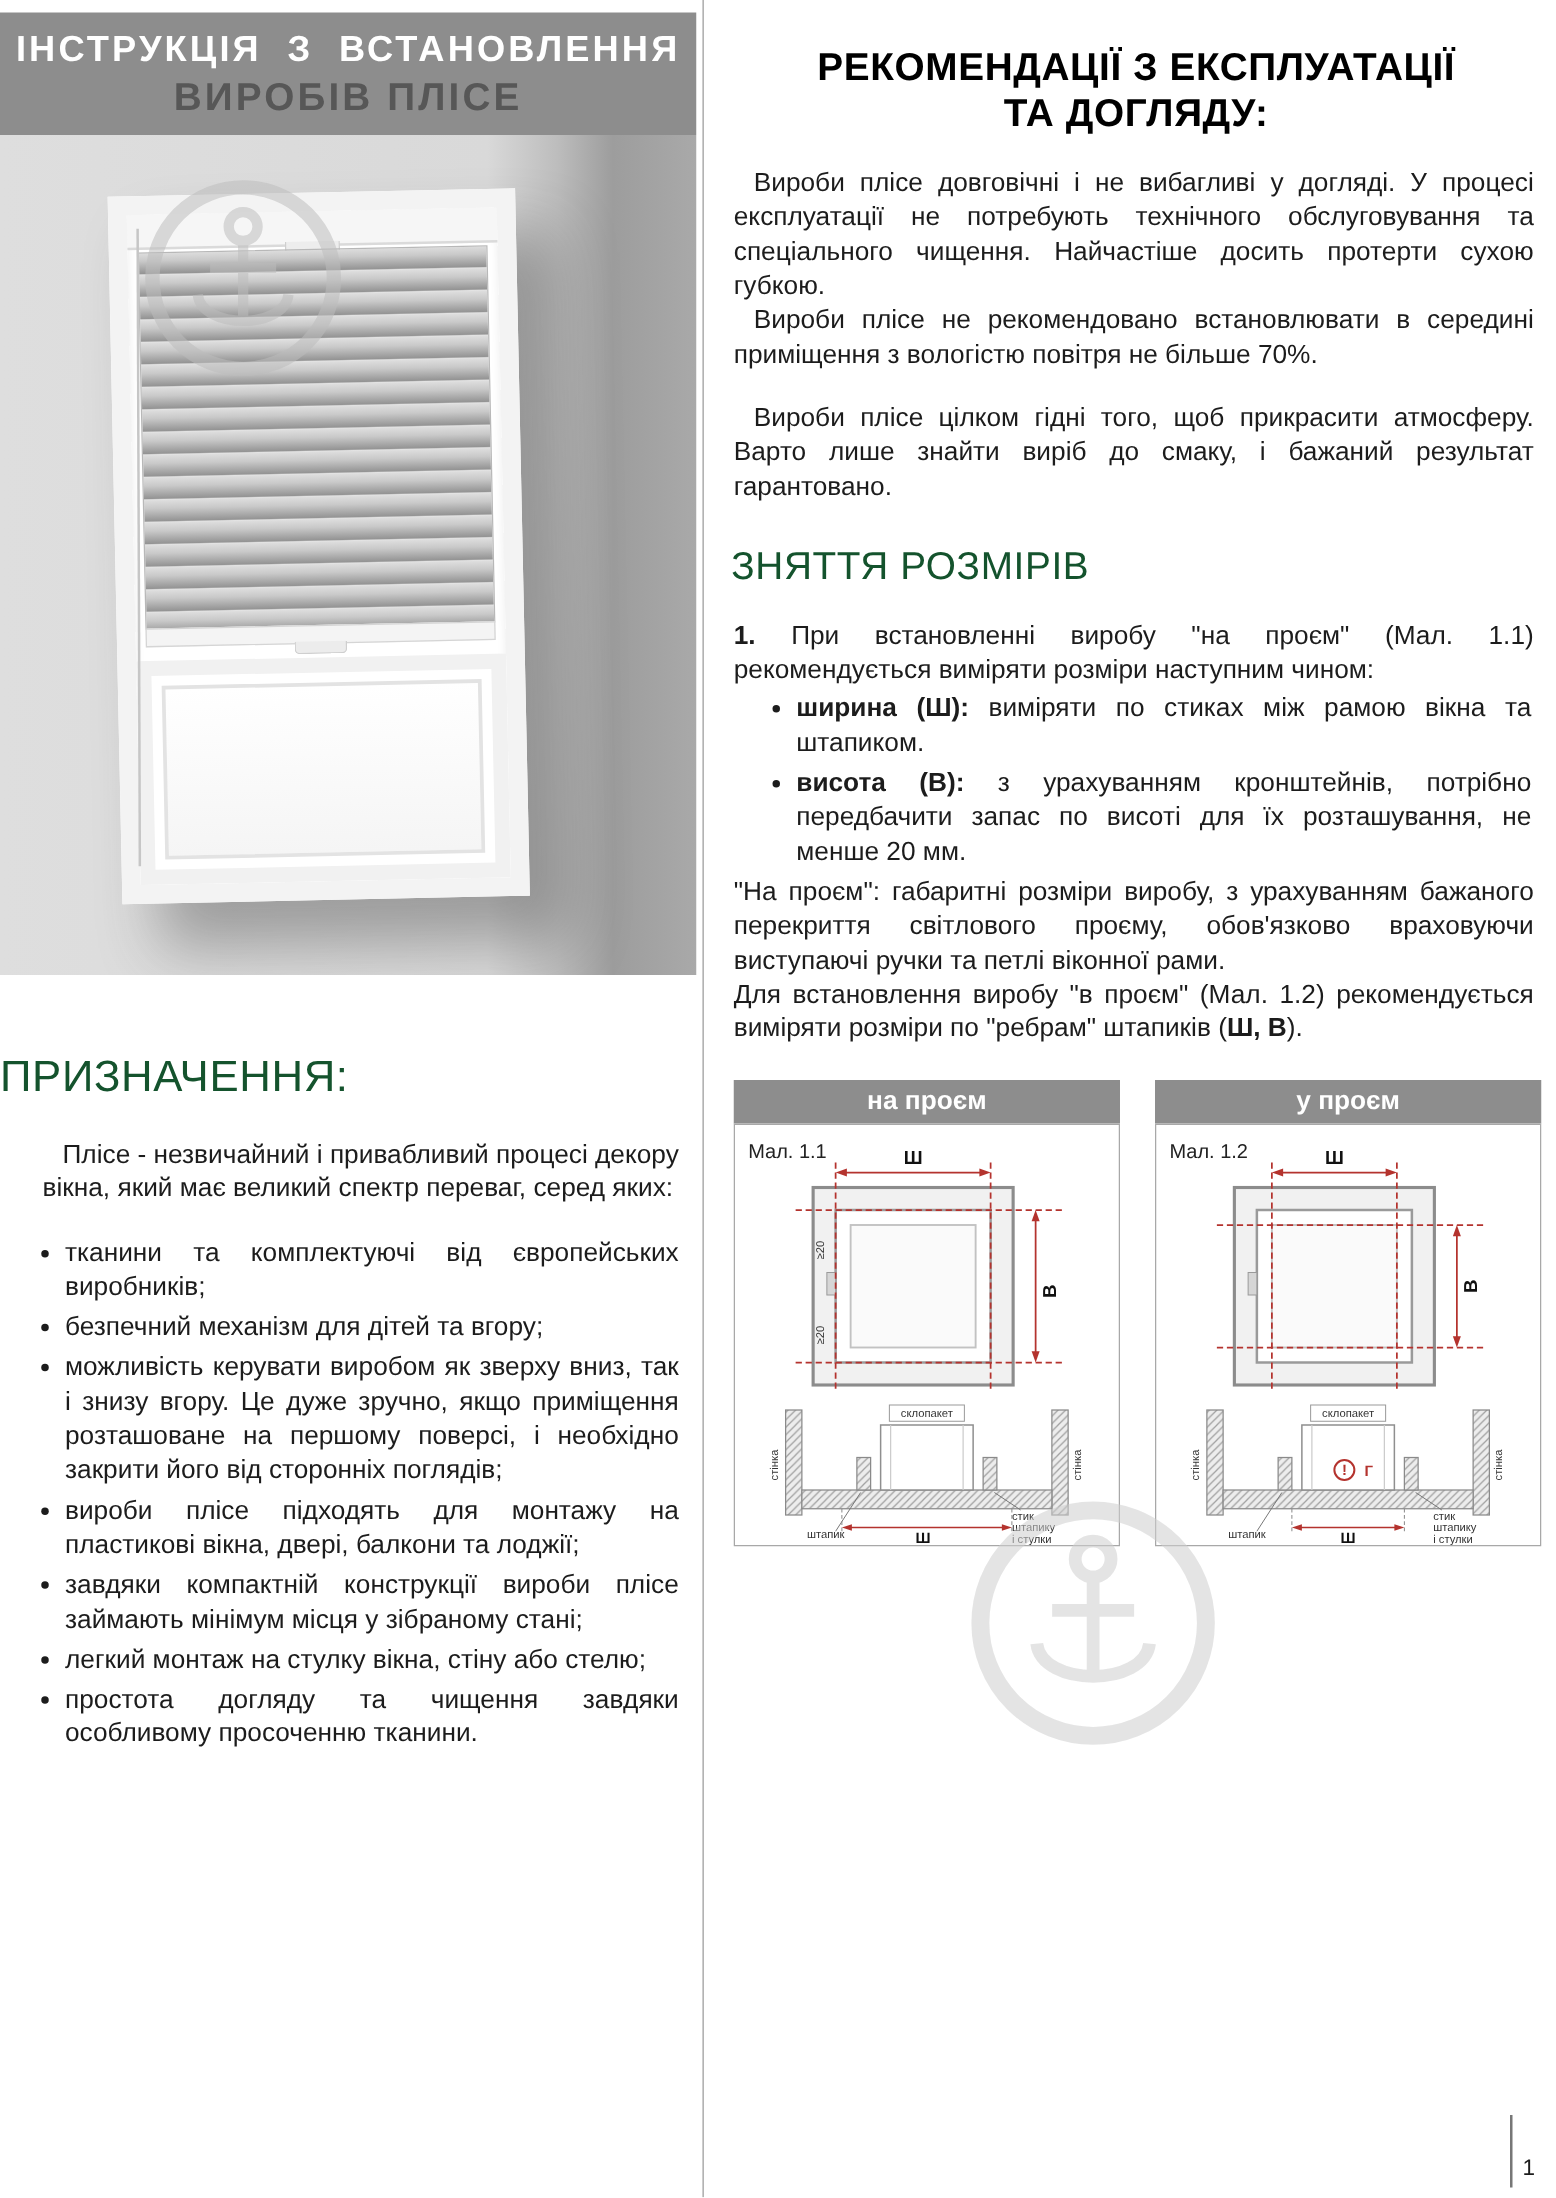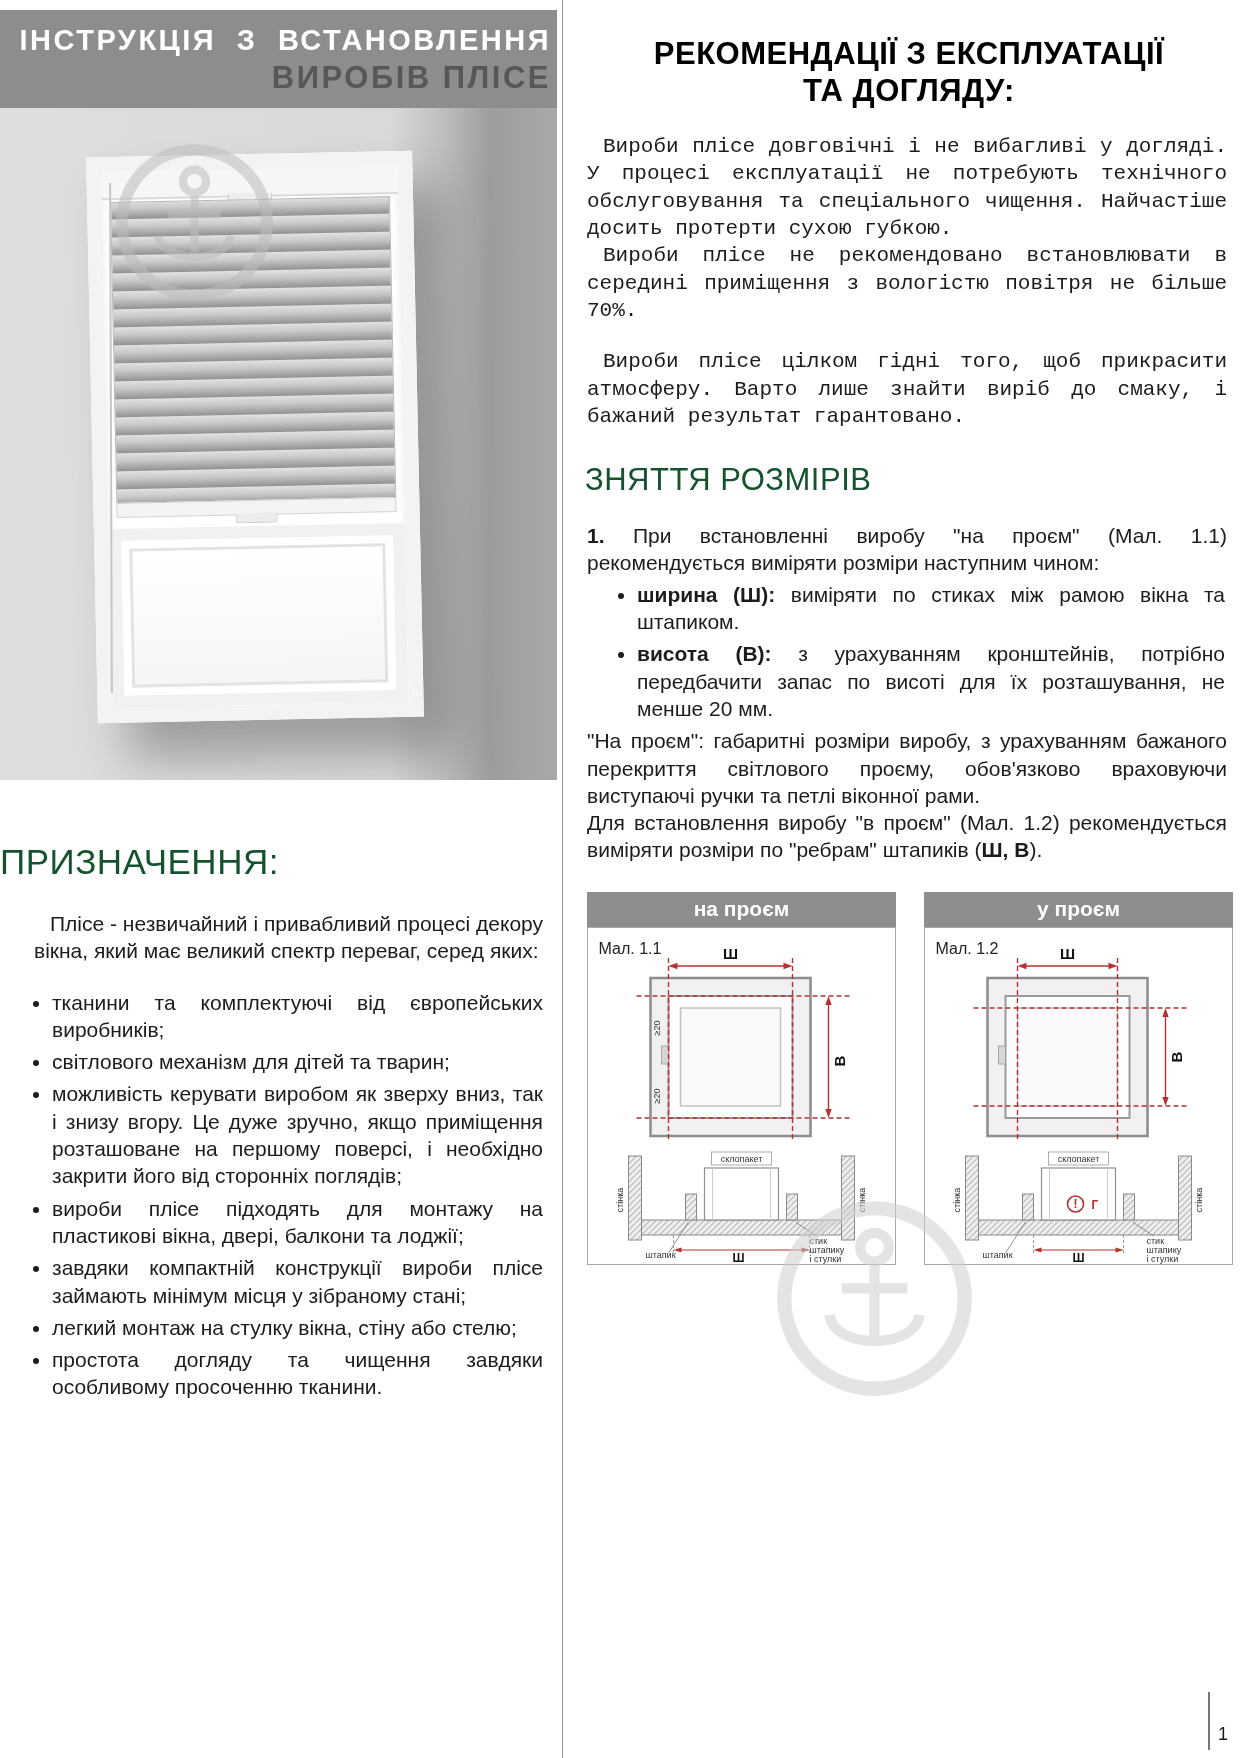--- a/index.html
+++ b/index.html
@@ -4,21 +4,21 @@
 <style>
   html,body { margin:0; padding:0; background:#ffffff; }
   .page {
     position:relative; width:1245px; height:1758px; background:#ffffff;
     font-family:"Liberation Sans", sans-serif; color:#1c1c1c; overflow:hidden;
   }
   .col-divider { position:absolute; left:562px; top:0; width:1px; height:1758px; background:#9b9b9b; }
 
   
   .left-col { position:absolute; left:0; top:0; width:557px; }
-  .banner { margin-top:10px; background:#8d8d8d; padding:14px 6px 12px; text-align:right; }
+  .banner { margin-top:10px; background:#8d8d8d; padding:14px 6px 12px; text-align:center; }
   .banner-line1 { color:#ffffff; font-size:29px; font-weight:800; letter-spacing:2.5px; word-spacing:10px; }
   .banner-line2 { color:#575757; font-size:31px; font-weight:800; letter-spacing:2.5px; margin-top:3px; }
 
   .photo { position:relative; height:672px; overflow:hidden;
     background:linear-gradient(90deg,#dedede 0%,#d9d9d9 70%,#bdbdbd 80%,#9d9d9d 88%,#a9a9a9 100%); }
   .win { position:absolute; left:92px; top:46px; width:326px; height:566px; transform:rotate(-1.2deg); }
   .win-frame { position:absolute; inset:0; background:#ffffff; border:15px solid #f3f3f3;
     box-shadow: 30px 36px 48px rgba(55,55,55,.38), inset 0 0 8px rgba(0,0,0,.08); }
   .head-rail { position:absolute; left:0; right:0; top:0; height:26px; background:#f6f6f6; border-bottom:2px solid #dadada; }
   .head-tab { position:absolute; left:50%; top:24px; transform:translateX(-50%); width:42px; height:10px;
@@ -42,21 +42,21 @@
   .left-col .intro { margin:28px 14px 0 34px; text-indent:16px; }
   ul.bullets { margin:24px 12px 0 0; padding-left:52px; }
   ul.bullets li { font-size:21px; line-height:1.3; text-align:justify; margin-bottom:5px; padding-right:2px; }
   .bold { font-weight:700; }
 
   
   .right-col { position:absolute; left:585px; top:0; width:648px; }
   .care-title { margin:36px 0 0; text-align:center; font-size:31px; font-weight:800; line-height:1.18; letter-spacing:.5px; color:#000000; }
   .right-col .para { margin:0 6px 0 2px; }
   .p-top { margin-top:24px !important; }
-  .ind { text-indent:16px;font-family:Liberation Mono, monospace; }
+  .ind { text-indent:16px; }
   .measuring-title { margin:32px 0 0; font-size:31px; }
   ul.bullets.right-list { margin:4px 6px 0 0; padding-left:52px; }
   .diagrams { display:flex; gap:28px; margin:28px 0 0 2px; }
   .panel { width:346px; }
   .panel-header { background:#8d8d8d; color:#ffffff; font-weight:700; font-size:21px; text-align:center; padding:5px 0 6px; }
   .panel-body { border:1px solid #a8a8a8; background:#ffffff; height:336px; }
   .panel-body svg { display:block; width:100%; height:100%; }
   .warning { margin:34px 6px 0 2px !important; }
 
   svg text { font-family:"Liberation Sans", sans-serif; }
@@ -101,21 +101,21 @@
           <line x1="34" y1="45" x2="66" y2="45" stroke-width="5"></line>
           <path d="M28,58 C30,75 70,75 72,58" stroke-width="5"></path>
         </g>
       </svg>
     </figure>
 
     <h2 class="sec-title purpose-title">ПРИЗНАЧЕННЯ:</h2>
     <p class="body-text intro">Плісе - незвичайний і привабливий процесі декору вікна, який має великий спектр переваг, серед яких:</p>
     <ul class="bullets">
       <li><span>тканини та комплектуючі від європейських виробників;</span></li>
-      <li><span>світлового механізм для дітей та тварин;</span></li>
+      <li><span>безпечний механізм для дітей та вгору;</span></li>
       <li><span>можливість керувати виробом як зверху вниз, так і знизу вгору. Це дуже зручно, якщо приміщення розташоване на першому поверсі, і необхідно закрити його від сторонніх поглядів;</span></li>
       <li><span>вироби плісе підходять для монтажу на пластикові вікна, двері, балкони та лоджії;</span></li>
       <li><span>завдяки компактній конструкції вироби плісе займають мінімум місця у зібраному стані;</span></li>
       <li><span>легкий монтаж на стулку вікна, стіну або стелю;</span></li>
       <li><span>простота догляду та чищення завдяки особливому просоченню тканини.</span></li>
     </ul>
   </section>
 
   <section class="right-col">
     <h1 class="care-title">

